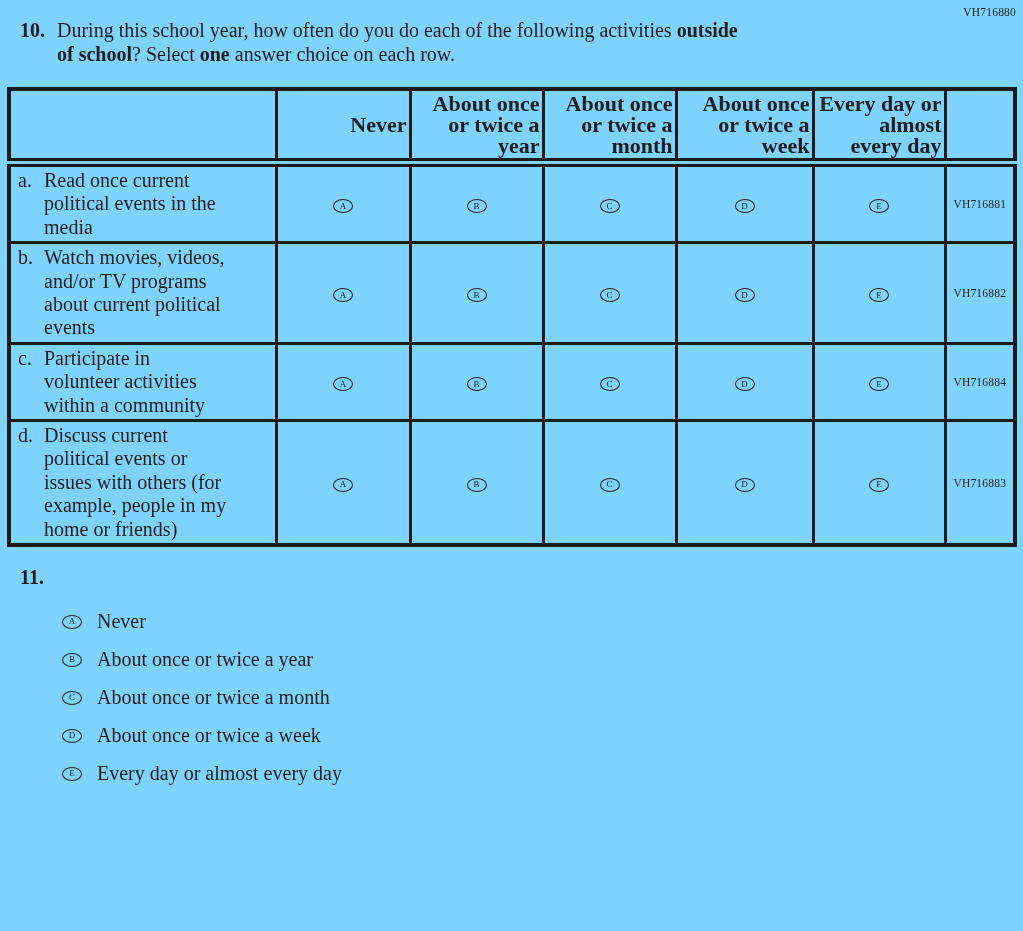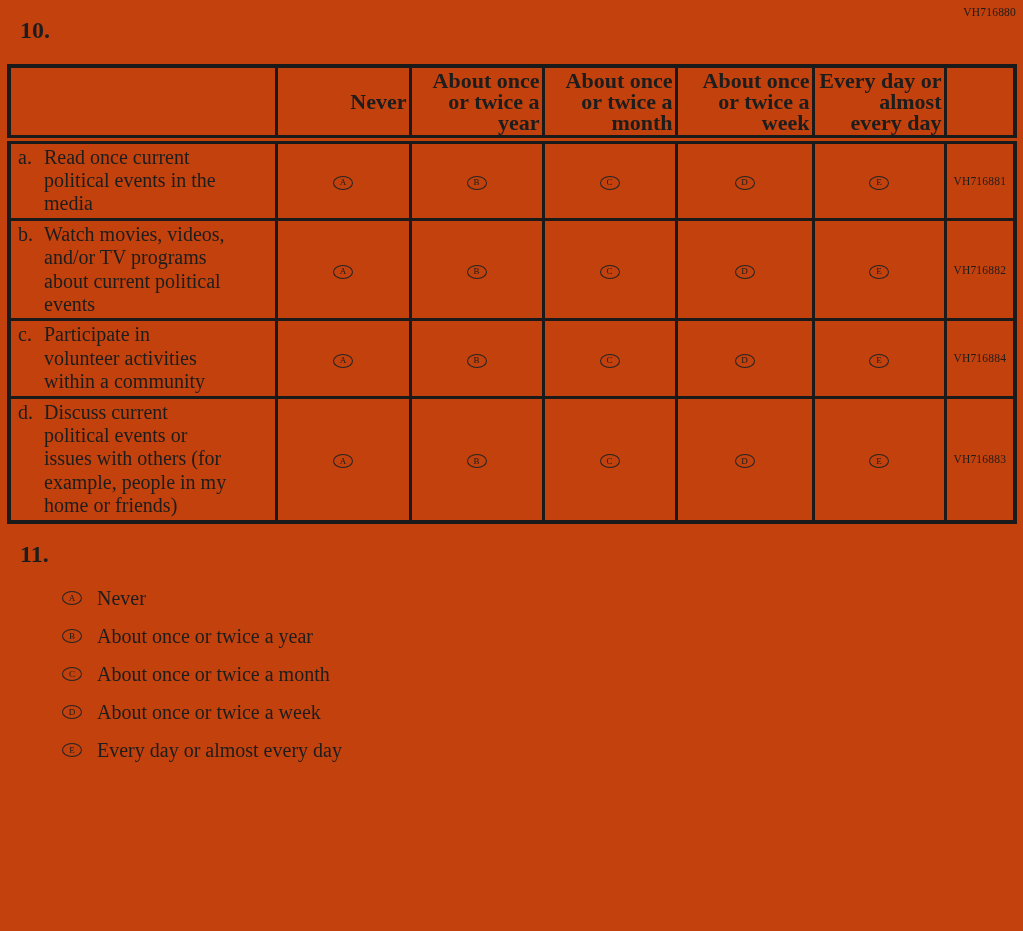--- a/index.html
+++ b/index.html
@@ -1,37 +1,37 @@
 <!DOCTYPE html>
 <html><head>
 <meta charset="utf-8">
 <style>
   * { box-sizing: border-box; }
   html, body { margin: 0; padding: 0; }
   .page {
     position: relative;
     width: 1023px;
     height: 931px;
-    background: #c2410c;
+    background: #7dd3fc;
     color: #1d1d1d;
     font-family: "Liberation Serif", "DejaVu Serif", serif;
     overflow: hidden;
   }
   .code {
     font-size: 11.5px;
     letter-spacing: 0.2px;
     color: #1b1b1b;
   }
   .code-top { position: absolute; top: 6px; right: 7px; }
   .code-mid { text-align: right; padding-right: 7px; margin-top: 88px; height: 15px; }
 
   .question {
     display: flex;
     margin-left: 20px;
-    font-size: 24px;
+    font-size: 20px;
     line-height: 23.5px;
     color: #1d1d1d;
   }
   .q10 { padding-top: 19px; }
   .q11 { margin-top: 19px; gap: 42px; }
   .qnum { font-weight: bold; width: 37px; flex: none; }
   .qtext { max-width: 870px; }
   .b { font-weight: bold; }
 
   table.grid {
@@ -111,20 +111,21 @@
 </style>
 </head>
 <body>
 
 <div class="page">
 
   <div class="code code-top">VH716880</div>
 
   <div class="question q10">
     <span class="qnum">10.</span>
+    <div class="qtext"><span>During this school year, how often do you do each of the following activities </span><span class="b">outside</span><br><span class="b">of school</span><span>? Select </span><span class="b">one</span><span> answer choice on each row.</span></div>
   </div>
 
   <table class="grid">
     <colgroup>
       <col style="width:267px">
         <col style="width:134px">
         <col style="width:133px">
       <col style="width:133px">
         <col style="width:137px">
         <col style="width:132px">

